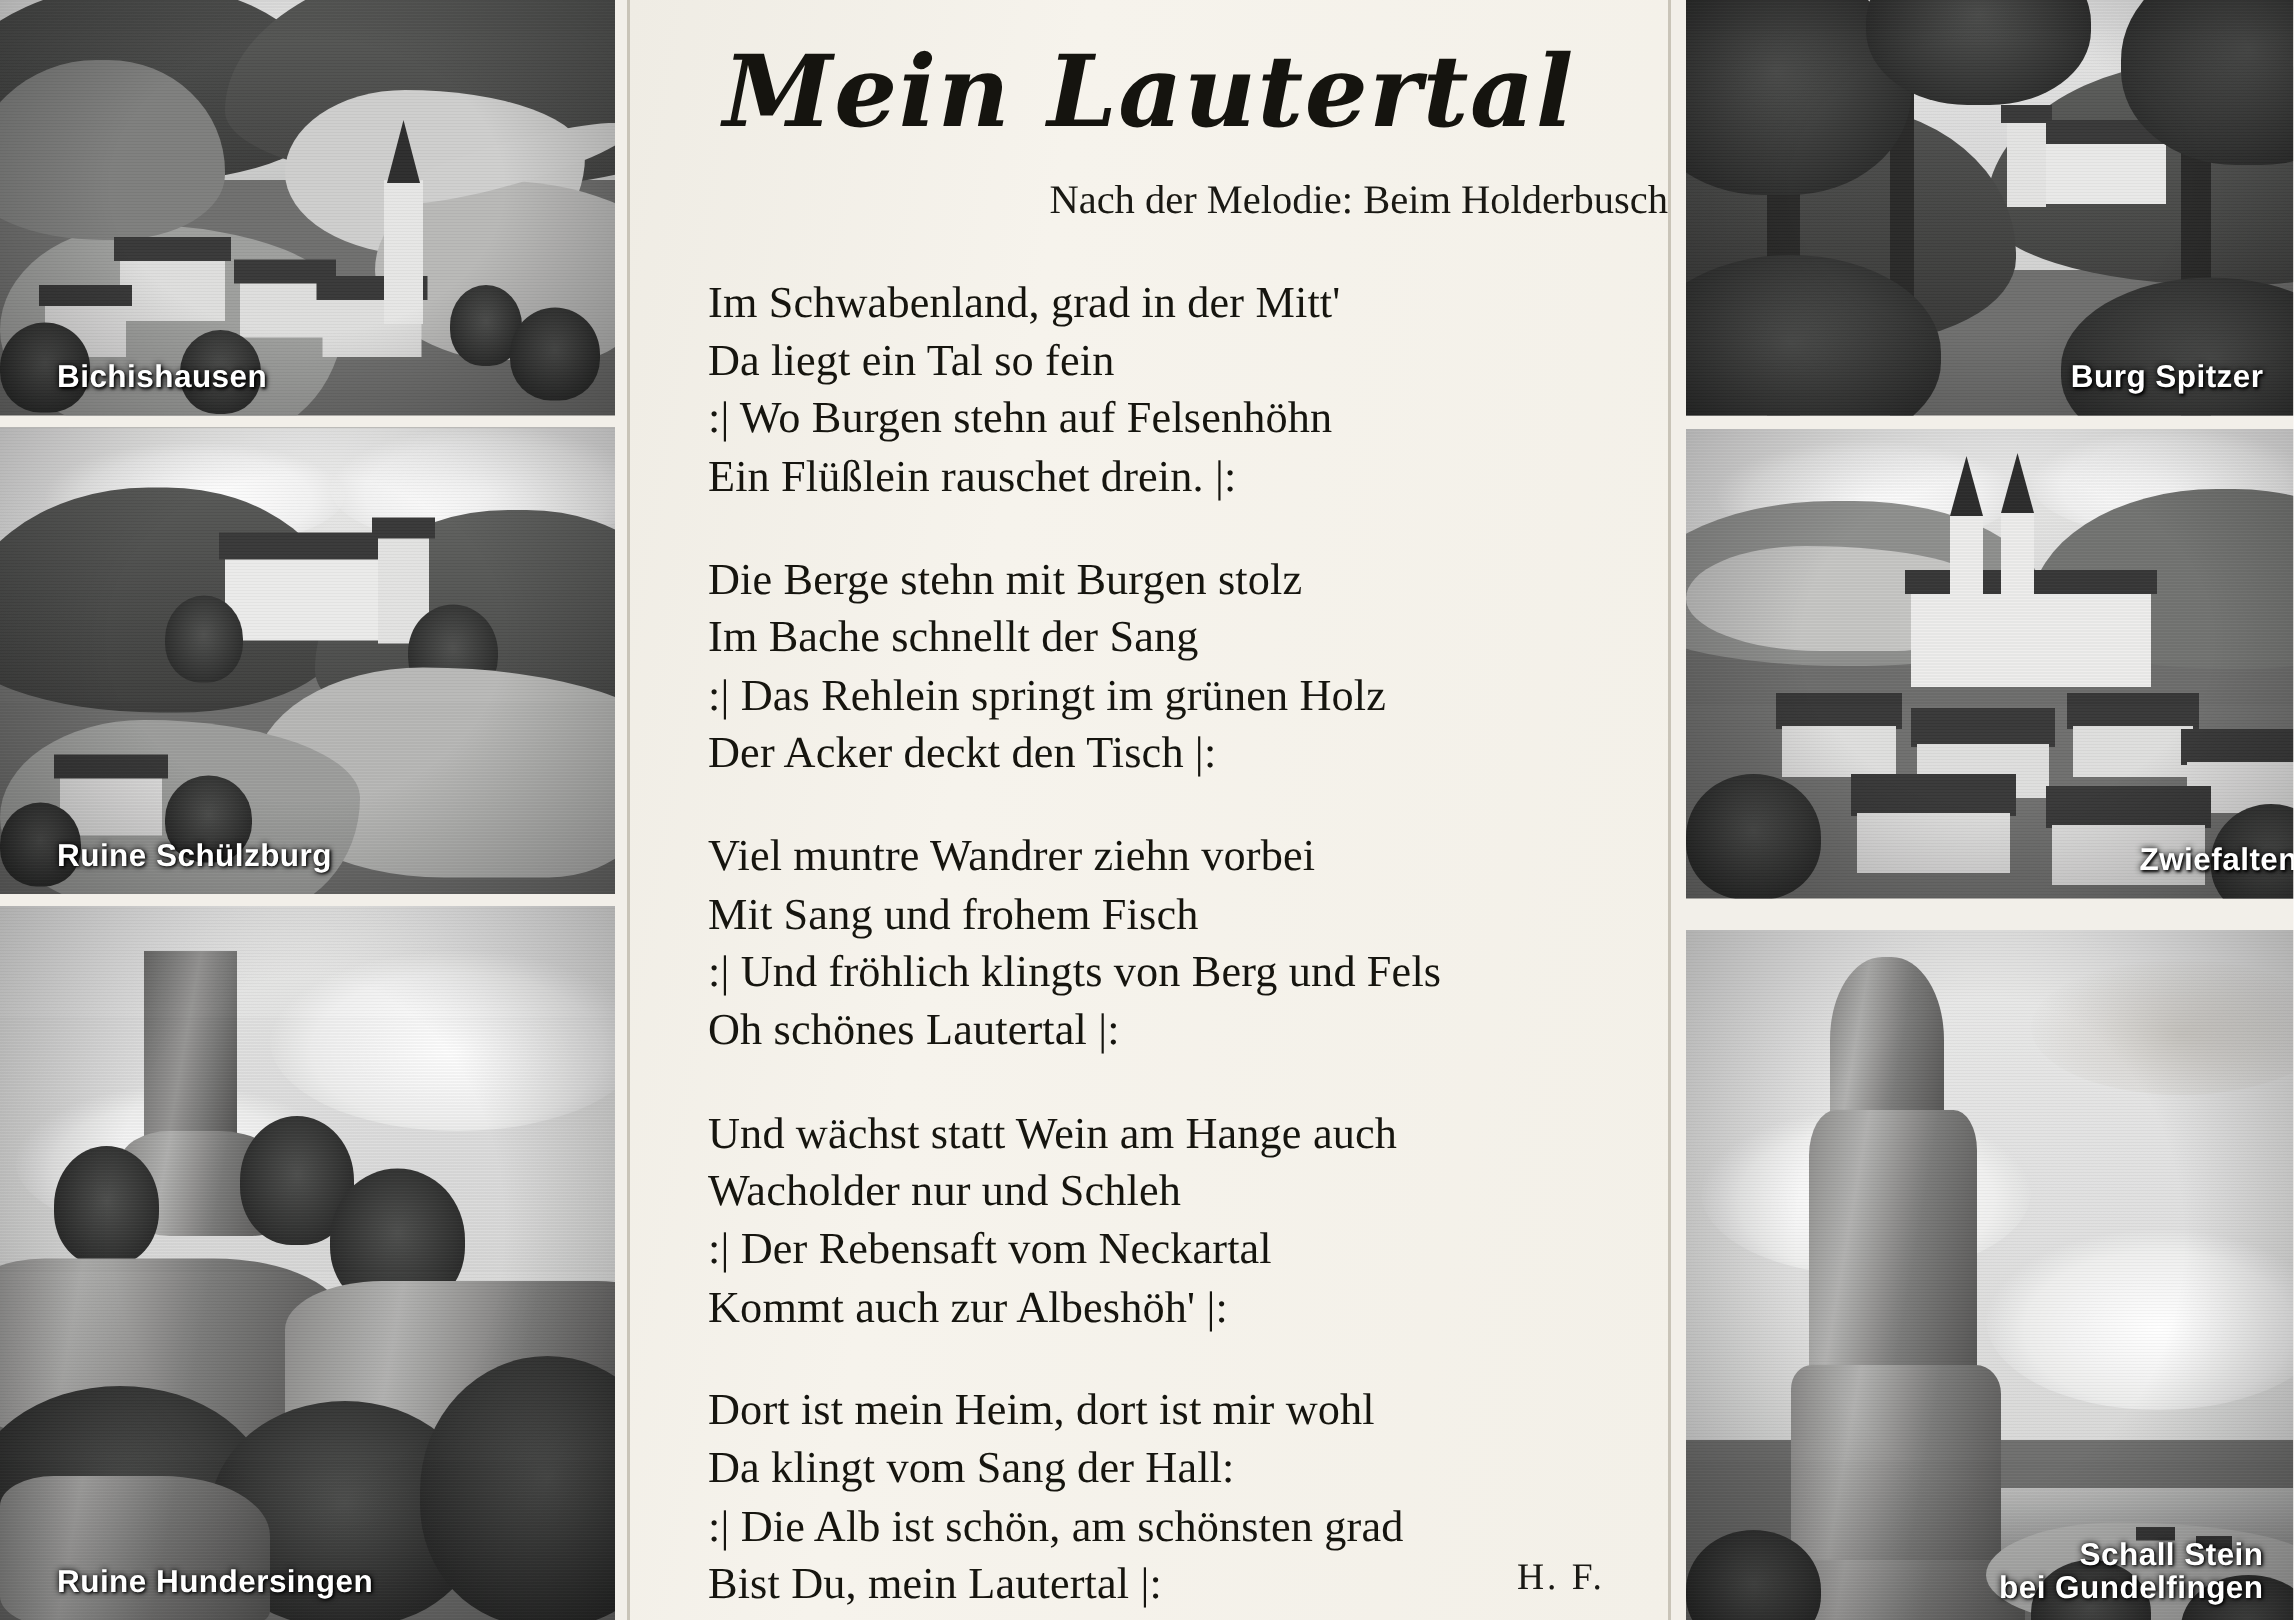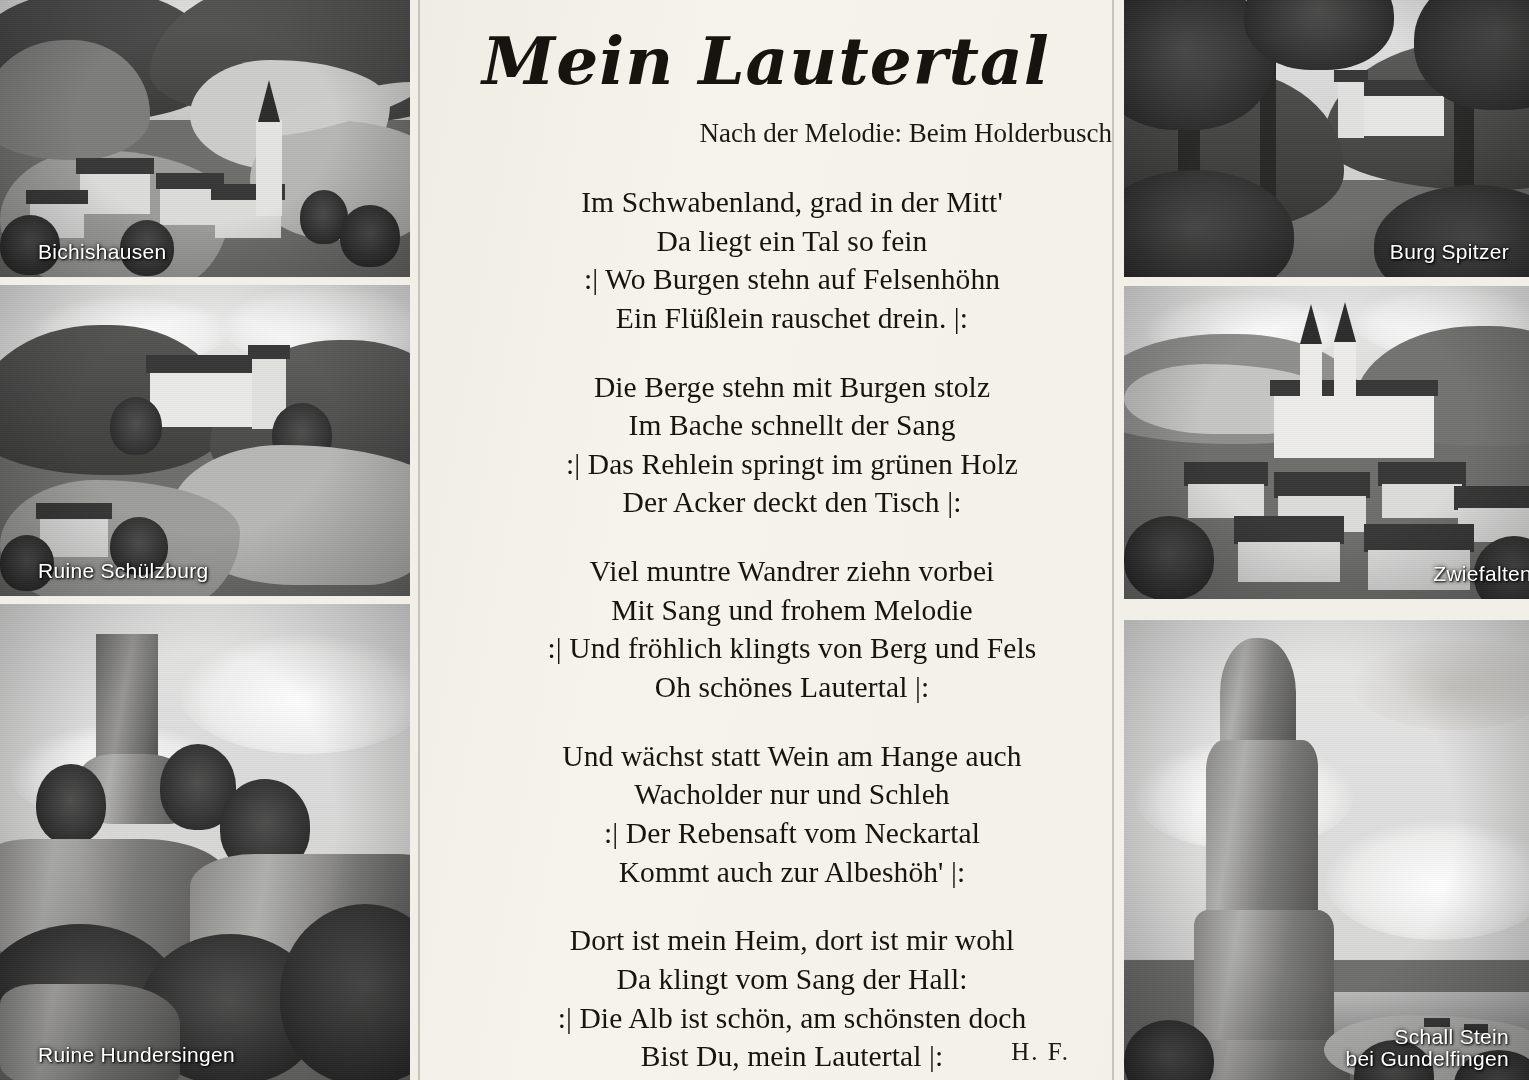--- a/index.html
+++ b/index.html
@@ -36,21 +36,21 @@
   .photo {
     position: absolute;
     overflow: hidden;
     background: #6d7168;
     filter: saturate(0.12) contrast(1.02);
   }
   .photo .cap {
     position: absolute;
     color: #ffffff;
     font-family: "Liberation Sans", sans-serif;
-    font-weight: normal;
+    font-weight: bold;
     font-size: 21px;
     letter-spacing: 0.3px;
     text-shadow: 0 0 4px rgba(0,0,0,.95), 1px 1px 2px rgba(0,0,0,.9);
     line-height: 1.05;
     white-space: pre-line;
   }
 
   
   #ph-bichishausen    { left: 0;   top: 0;    width: 410px; height: 277px; }
   #ph-schuelzburg     { left: 0;   top: 285px;width: 410px; height: 311px; }
@@ -137,21 +137,20 @@
     font-size: 27px;
     margin-top: 18px;
     color: #1a1914;
   }
   .verses {
     margin: 34px 0 0 0;
     padding: 0 0 0 52px;
   }
   .verse {
     margin-bottom: 30px;
-    text-align: center;
   }
   .line {
     font-size: 29.5px;
     line-height: 1.31;
     color: #16150f;
     white-space: pre;
     letter-spacing: 0.1px;
   }
   .signature {
     position: absolute;
@@ -263,36 +262,36 @@
 
       <div class="verse">
         <div class="line">Die Berge stehn mit Burgen stolz</div>
         <div class="line">Im Bache schnellt der Sang</div>
         <div class="line">:| Das Rehlein springt im grünen Holz</div>
         <div class="line">Der Acker deckt den Tisch |:</div>
       </div>
 
       <div class="verse">
         <div class="line">Viel muntre Wandrer ziehn vorbei</div>
-        <div class="line">Mit Sang und frohem Melodie</div>
+        <div class="line">Mit Sang und frohem Fisch</div>
         <div class="line">:| Und fröhlich klingts von Berg und Fels</div>
         <div class="line">Oh schönes Lautertal |:</div>
       </div>
 
       <div class="verse">
         <div class="line">Und wächst statt Wein am Hange auch</div>
         <div class="line">Wacholder nur und Schleh</div>
         <div class="line">:| Der Rebensaft vom Neckartal</div>
         <div class="line">Kommt auch zur Albeshöh' |:</div>
       </div>
 
       <div class="verse">
         <div class="line">Dort ist mein Heim, dort ist mir wohl</div>
         <div class="line">Da klingt vom Sang der Hall:</div>
-        <div class="line">:| Die Alb ist schön, am schönsten doch</div>
+        <div class="line">:| Die Alb ist schön, am schönsten grad</div>
         <div class="line">Bist Du, mein Lautertal |:</div>
       </div>
 
     </div>
 
     <div class="signature">H. F.</div>
   </div>
 
   <div class="col col-right">
 

